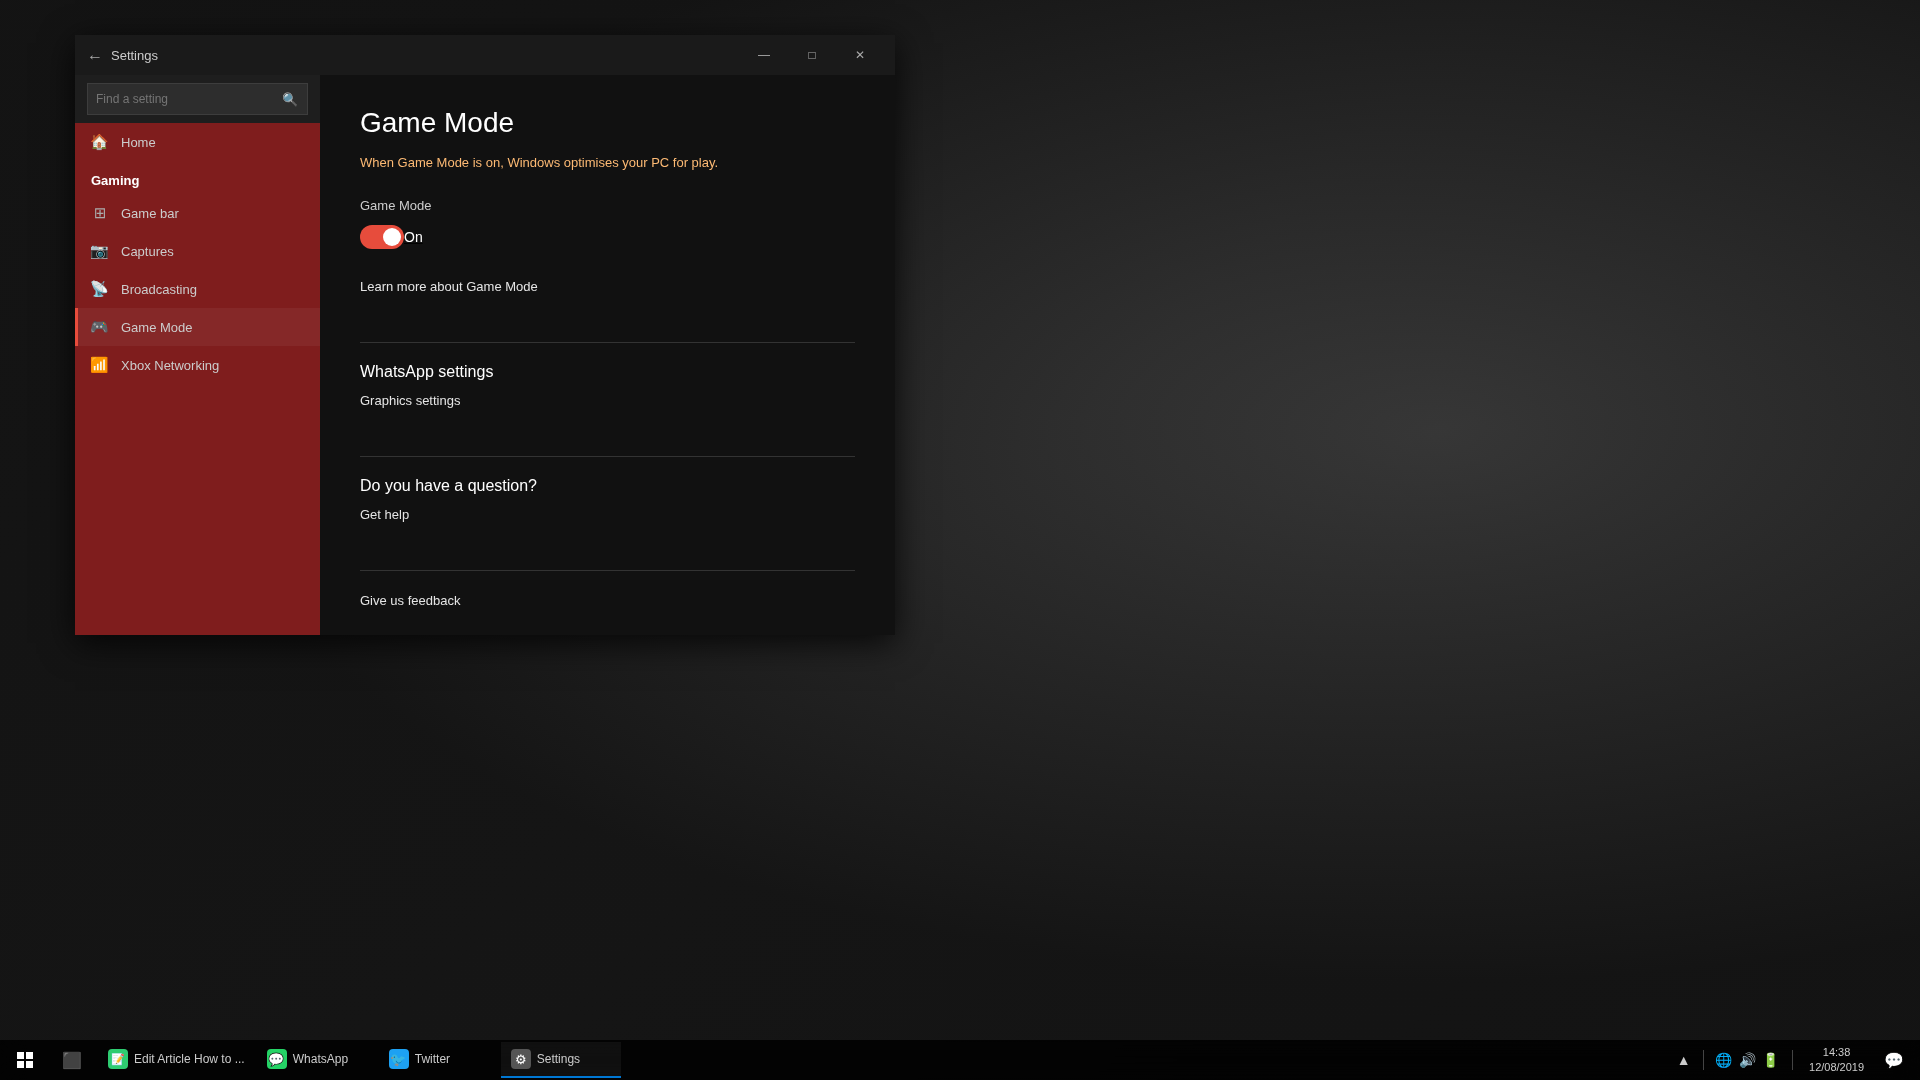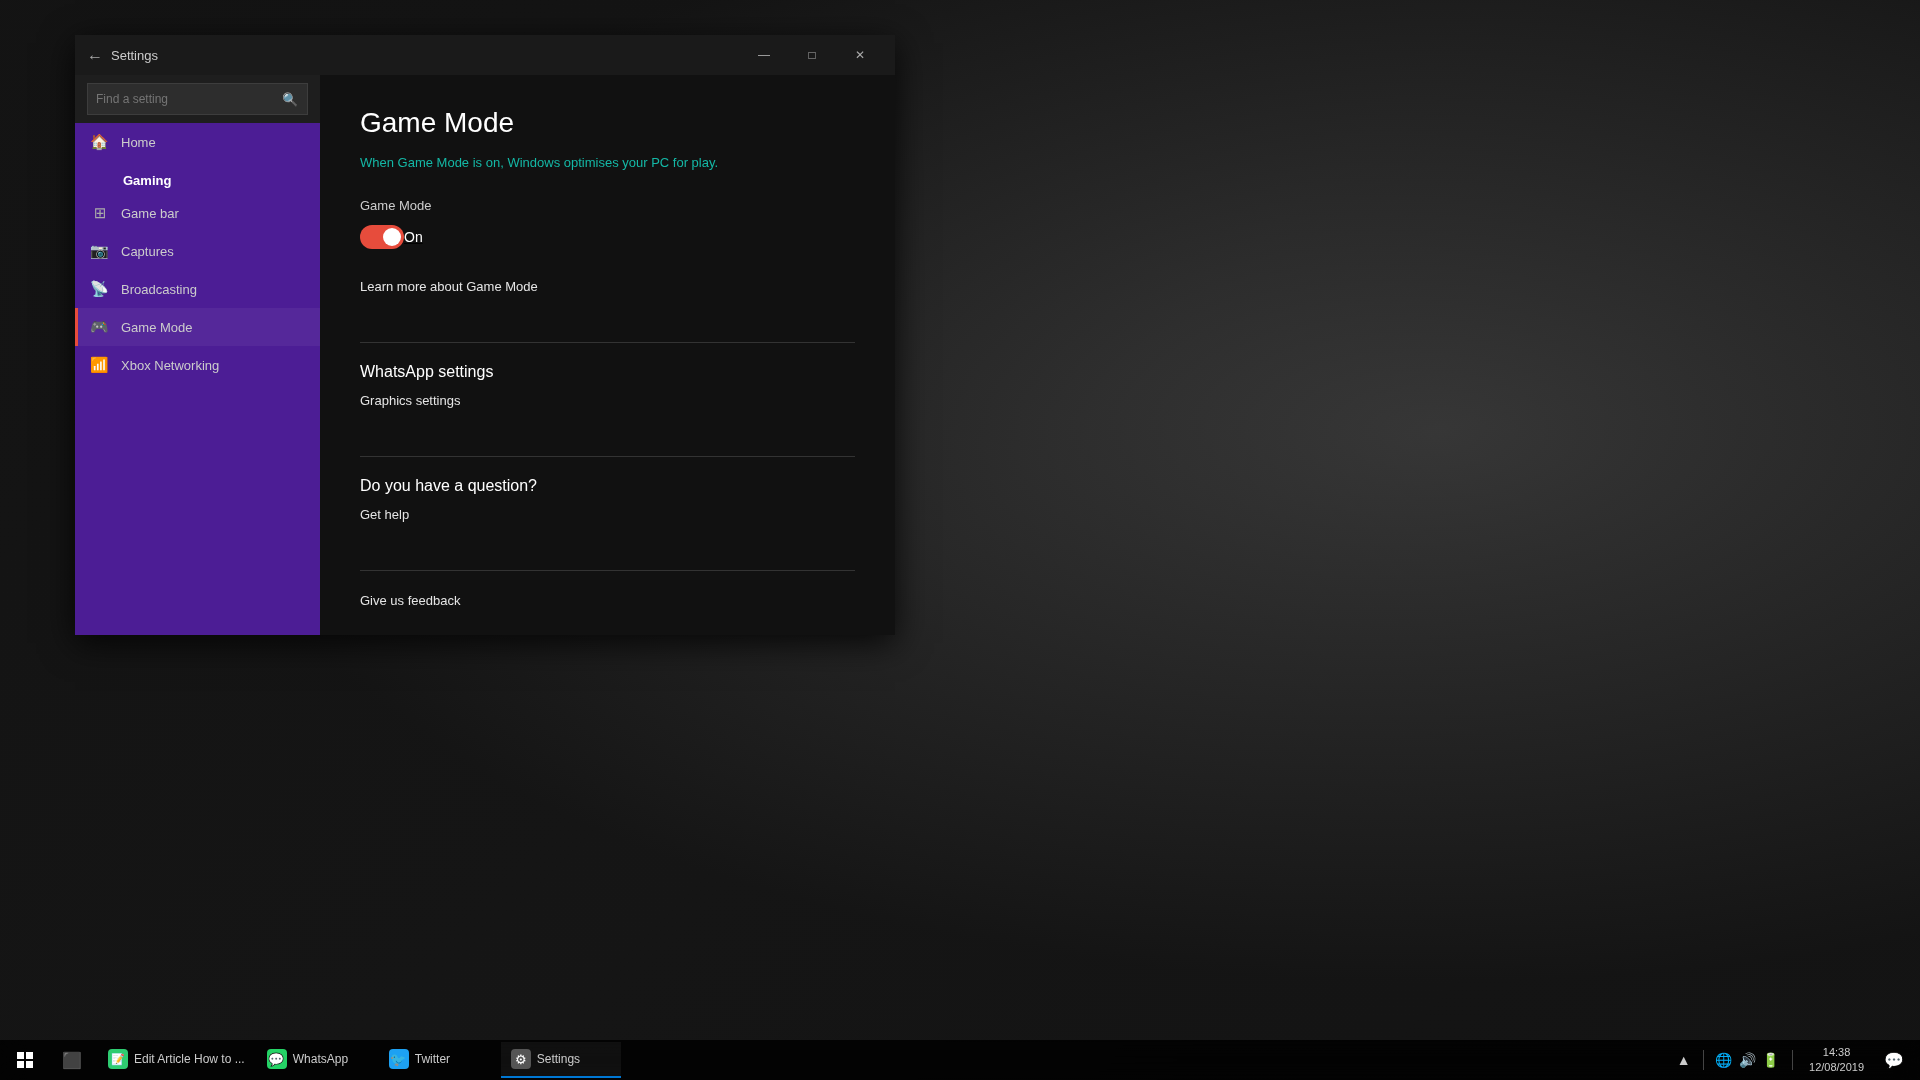--- a/index.html
+++ b/index.html
@@ -95,21 +95,21 @@
     
     .window-body {
       display: flex;
       flex: 1;
       overflow: hidden;
     }
 
     
     .sidebar {
       width: 245px;
-      background: #4c1d95;
+      background: #7f1d1d;
       flex-shrink: 0;
       display: flex;
       flex-direction: column;
       padding: 0;
     }
 
     .search-container {
       padding: 8px 12px;
       background: #1e1e1e;
     }
@@ -135,22 +135,21 @@
 
     .search-icon-svg {
       color: #888;
       font-size: 13px;
     }
 
     .sidebar-section-label {
       color: #fff;
       font-size: 13px;
       font-weight: 600;
-      padding: 12px 0 6px;
-      margin-left: 48px;
+      padding: 12px 16px 6px;
     }
 
     .nav-item {
       display: flex;
       align-items: center;
       padding: 10px 16px;
       gap: 12px;
       cursor: pointer;
       color: #ccc;
       font-size: 13px;
@@ -201,21 +200,21 @@
 
     .page-title {
       font-size: 28px;
       font-weight: 300;
       color: #fff;
       margin-bottom: 16px;
     }
 
     .page-description {
       font-size: 13px;
-      color: #14b8a6;
+      color: #fdba74;
       margin-bottom: 28px;
     }
 
     .setting-label {
       font-size: 13px;
       color: #ccc;
       margin-bottom: 12px;
     }
 
     .toggle-row {

